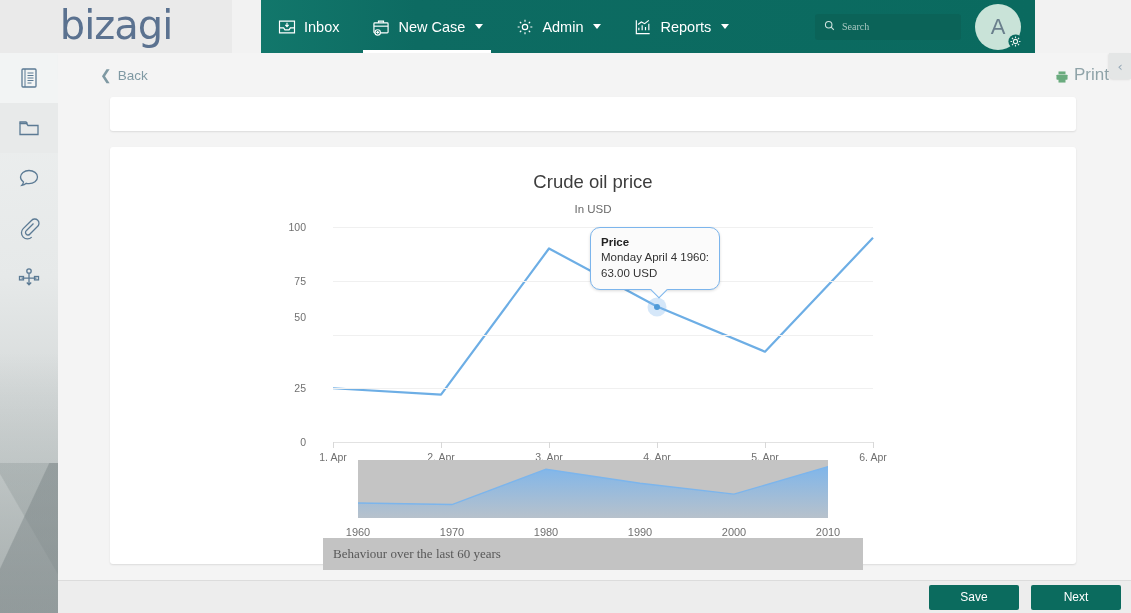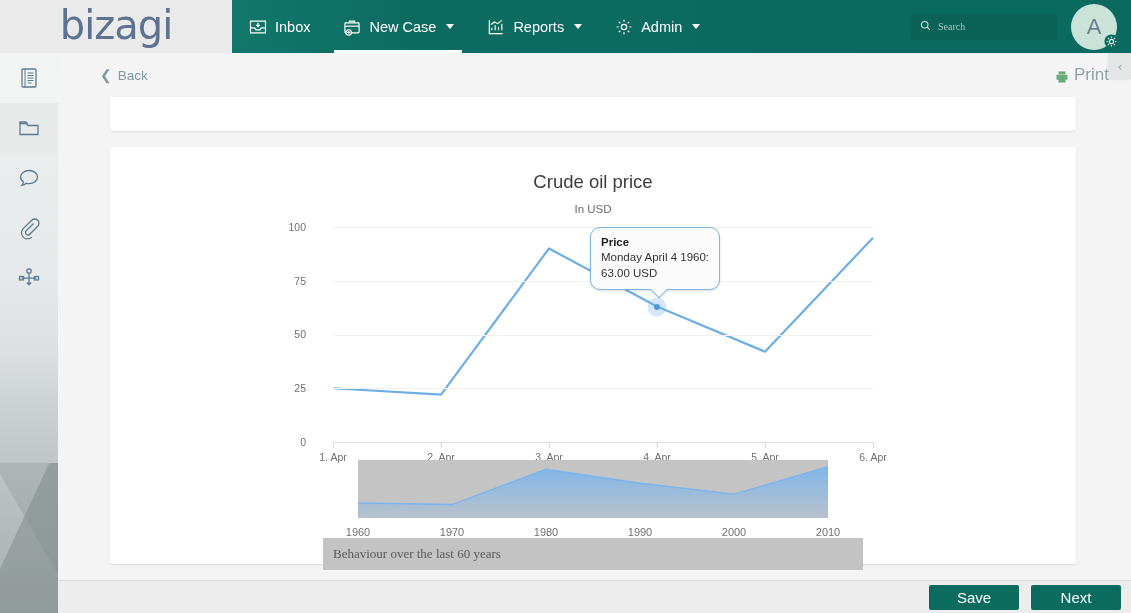--- a/index.html
+++ b/index.html
@@ -5,21 +5,21 @@
   * { box-sizing: border-box; margin: 0; padding: 0; }
   html, body {
     width: 1131px; height: 613px;
     font-family: "Liberation Sans", sans-serif;
     background: #f2f2f2;
     overflow: hidden;
   }
   .app { position: relative; width: 1131px; height: 613px; }
 
   
-  .topbar { position: absolute; left:0; top:0; width:1131px; height:53px; display:flex; }
+  .topbar { position: absolute; left:0; top:0; width:1035px; height:53px; display:flex;gap:29px; }
   .logo-zone {
     width: 232px; height:53px; background:#eaeaea;
     display:flex; align-items:center; justify-content:center;
   }
   .logo-text {
     font-size: 40px; letter-spacing: -1px; color:#5b7290;
     font-family: "DejaVu Sans", sans-serif; font-weight:400; line-height:1;
     padding-bottom: 4px;
   }
   .nav-zone {
@@ -157,21 +157,21 @@
   }
 
   
   .footer {
     position:absolute; left:58px; bottom:0; width:1073px; height:33px;
     background:#ededed; border-top:1px solid #dcdcdc;
     display:flex; align-items:center; justify-content:flex-end; gap:12px; padding-right:10px;
   }
   .btn {
     width:90px;height:25px;background:#0b6b5e;color:#fff;border:none;border-radius:2px;
-    font-size:15px; cursor:pointer; font-family:"Liberation Sans", sans-serif;
+    font-size:12px; cursor:pointer; font-family:"Liberation Sans", sans-serif;
   }
 </style>
 </head>
 <body>
 
 <div class="app">
 
   <div class="topbar">
     <div class="logo-zone">
       <div class="logo-text">bizagi</div>
@@ -200,37 +200,37 @@
           </svg>
         </span>
         <span>New Case</span>
         <span class="caret"></span>
       </div>
 
 
       <div class="nav-item">
         <span class="nav-ico">
           <svg viewBox="0 0 24 24" width="20" height="20" fill="none" stroke="#fff" stroke-width="1.4">
+            <circle cx="12" cy="12" r="3.2"></circle>
+            <path d="M12 3.2v2.4M12 18.4v2.4M3.2 12h2.4M18.4 12h2.4M5.8 5.8l1.7 1.7M16.5 16.5l1.7 1.7M18.2 5.8l-1.7 1.7M7.5 16.5l-1.7 1.7"></path>
+          </svg>
+        </span>
+        <span>Admin</span>
+        <span class="caret"></span>
+      </div>
+
+      <div class="nav-item">
+        <span class="nav-ico">
+          <svg viewBox="0 0 24 24" width="20" height="20" fill="none" stroke="#fff" stroke-width="1.4">
             <path d="M4 4v16h16"></path>
               <path d="M7 16v-3M11 16v-6M15 16v-4M19 16v-8"></path>
             <path d="M6 9l4-3 4 2 5-4"></path>
           </svg>
         </span>
         <span>Reports</span>
-        <span class="caret"></span>
-      </div>
-
-      <div class="nav-item">
-        <span class="nav-ico">
-          <svg viewBox="0 0 24 24" width="20" height="20" fill="none" stroke="#fff" stroke-width="1.4">
-            <circle cx="12" cy="12" r="3.2"></circle>
-            <path d="M12 3.2v2.4M12 18.4v2.4M3.2 12h2.4M18.4 12h2.4M5.8 5.8l1.7 1.7M16.5 16.5l1.7 1.7M18.2 5.8l-1.7 1.7M7.5 16.5l-1.7 1.7"></path>
-          </svg>
-        </span>
-        <span>Admin</span>
         <span class="caret"></span>
       </div>
 
       <div class="spacer"></div>
 
       <div class="search-box">
         <span>
           <svg viewBox="0 0 24 24" width="13" height="13" fill="none" stroke="#cfe3df" stroke-width="2">
             <circle cx="10.5" cy="10.5" r="6"></circle>
               <path d="M15 15l5 5"></path>
@@ -338,21 +338,21 @@
         <div class="chart-sub">In USD</div>
 
         <div class="plot" id="plot">
           <svg id="plot-svg" width="560" height="215" viewBox="0 0 560 215" style="position:absolute;left:0;top:0;overflow:visible">
             <polyline id="series-line" fill="none" stroke="#6daee5" stroke-width="2.2" stroke-linejoin="round" points="20,161.25 128,167.7 236,21.5 344,79.55000000000001 452,124.7 560,10.75"></polyline>
           </svg>
         <div class="ylabel" style="top: 215px;">0</div>
             <div class="axisline" style="top: 215px;"></div>
             <div class="ylabel" style="top: 161.25px;">25</div>
             <div class="gridline" style="top: 161.25px;"></div>
-            <div class="ylabel" style="top: 107px;">50</div>
+            <div class="ylabel" style="top: 90px;">50</div>
             <div class="gridline" style="top: 107.5px;"></div>
             <div class="ylabel" style="top: 53.75px;">75</div>
             <div class="gridline" style="top: 53.75px;"></div>
             <div class="ylabel" style="top: 0px;">100</div>
             <div class="gridline" style="top: 0px;"></div>
             <div class="tick" style="left: 20px;"></div>
             <div class="xlabel" style="left: 20px;">1. Apr</div>
             <div class="tick" style="left: 128px;"></div>
             <div class="xlabel" style="left: 128px;">2. Apr</div>
             <div class="tick" style="left: 236px;"></div>

